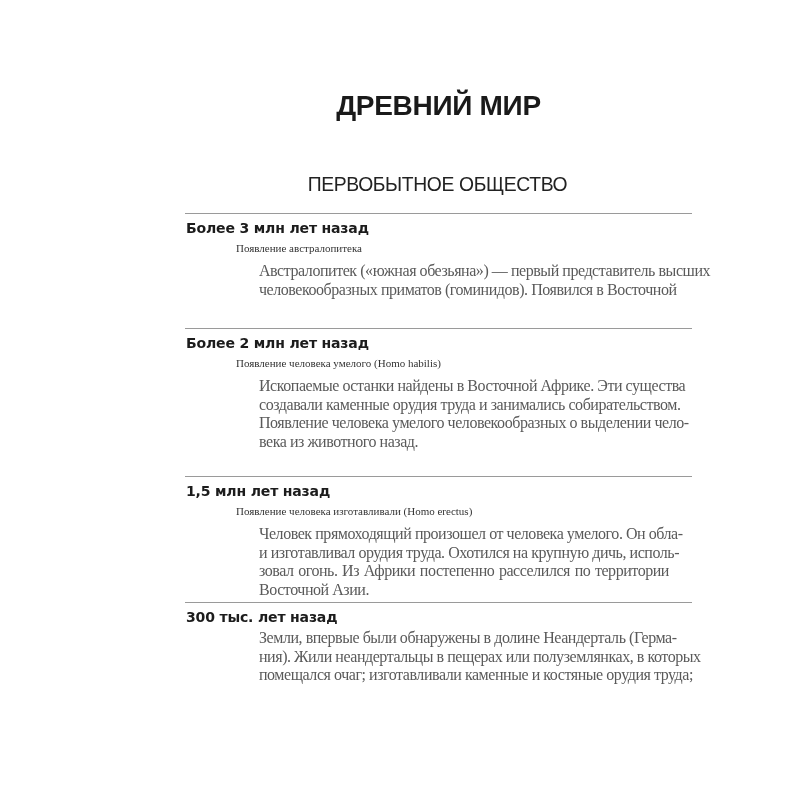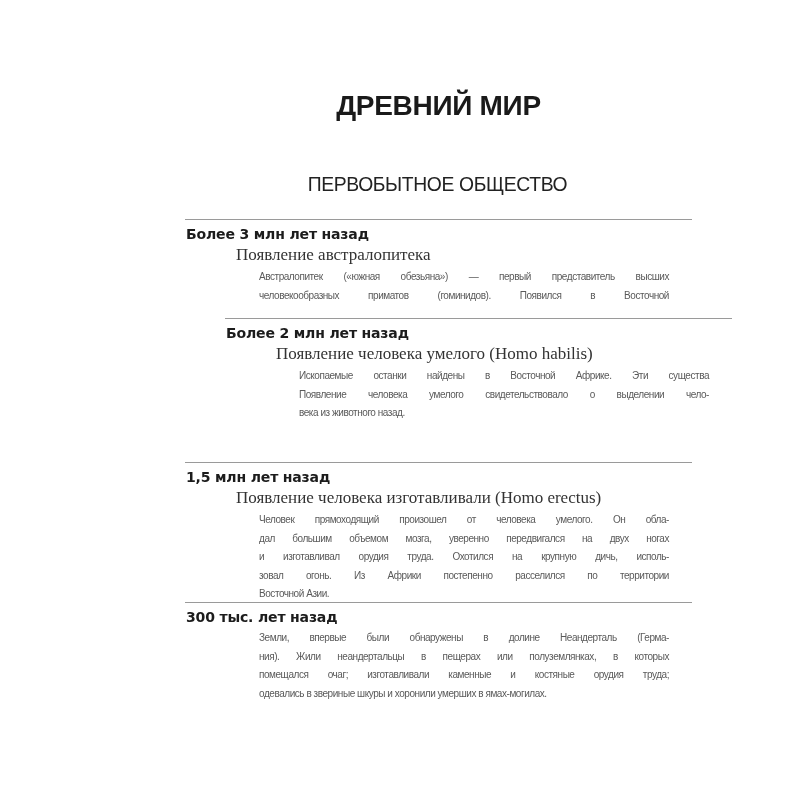--- a/index.html
+++ b/index.html
@@ -59,28 +59,28 @@
       font-size: 14.5px;
       color: #1c1c1c;
       letter-spacing: -0.2px;
       line-height: 18px;
       margin: 5px 0 0 1px;
       transform: scaleX(0.97);
       transform-origin: 0 0;
     }
     .entry-subtitle {
       font-family: "Liberation Serif", serif;
-      font-size: 17px;
+      font-size: 11px;
       color: #333333;
       line-height: 21px;
       margin: 1px 0 0 51px;
     }
     .entry-body {
-      font-family: Liberation Sans, sans-serif;
-      font-size: 10px;
+      font-family: Liberation Serif, serif;
+      font-size: 16px;
       color: #5a5a5a;
       line-height: 18.6px;
       margin: 3px 0 0 74px;
       width: 410px;
       letter-spacing: -0.45px;
       white-space: nowrap;
     }
     .entry-body .line {
       display: block;
       text-align: justify;
@@ -89,56 +89,55 @@
     .entry-body .line.last {
       text-align-last: left;
     }
   </style>
 </head>
 <body>
 
 <h1 class="page-title">ДРЕВНИЙ МИР</h1>
 <h2 class="section-title">ПЕРВОБЫТНОЕ ОБЩЕСТВО</h2>
 
-<div class="entry" style="top:219px;">
+<div class="entry" style="top:213px;">
   <div class="entry-rule"></div>
   <div class="entry-date">Более 3 млн лет назад</div>
   <div class="entry-subtitle">Появление австралопитека</div>
   <div class="entry-body">
     <span class="line">Австралопитек («южная обезьяна») — первый представитель высших</span>
     <span class="line">человекообразных приматов (гоминидов). Появился в Восточной</span>
   </div>
 </div>
 
-<div class="entry" style="top:318px;margin-left:40px;">
+<div class="entry" style="top:328px;">
   <div class="entry-rule"></div>
   <div class="entry-date">Более 2 млн лет назад</div>
   <div class="entry-subtitle">Появление человека умелого (Homo habilis)</div>
   <div class="entry-body">
     <span class="line">Ископаемые останки найдены в Восточной Африке. Эти существа</span>
-    <span class="line">Появление человека умелого свидетельствовало о выделении чело-</span>
+    <span class="line">создавали каменные орудия труда и занимались собирательством.</span>
+    <span class="line">Появление человека умелого человекообразных о выделении чело-</span>
     <span class="line last">века из животного назад.</span>
   </div>
 </div>
 
-<div class="entry" style="top:462px;">
+<div class="entry" style="top:476px;">
   <div class="entry-rule"></div>
   <div class="entry-date">1,5 млн лет назад</div>
   <div class="entry-subtitle">Появление человека изготавливали (Homo erectus)</div>
   <div class="entry-body">
     <span class="line">Человек прямоходящий произошел от человека умелого. Он обла-</span>
-    <span class="line">дал большим объемом мозга, уверенно передвигался на двух ногах</span>
     <span class="line">и изготавливал орудия труда. Охотился на крупную дичь, исполь-</span>
     <span class="line">зовал огонь. Из Африки постепенно расселился по территории</span>
     <span class="line last">Восточной Азии.</span>
   </div>
 </div>
 
 <div class="entry" style="top:602px;">
   <div class="entry-rule"></div>
   <div class="entry-date">300 тыс. лет назад</div>
   <div class="entry-body">
     <span class="line">Земли, впервые были обнаружены в долине Неандерталь (Герма-</span>
     <span class="line">ния). Жили неандертальцы в пещерах или полуземлянках, в которых</span>
     <span class="line">помещался очаг; изготавливали каменные и костяные орудия труда;</span>
-    <span class="line last">одевались в звериные шкуры и хоронили умерших в ямах-могилах.</span>
   </div>
 </div>
 
 </body></html>

